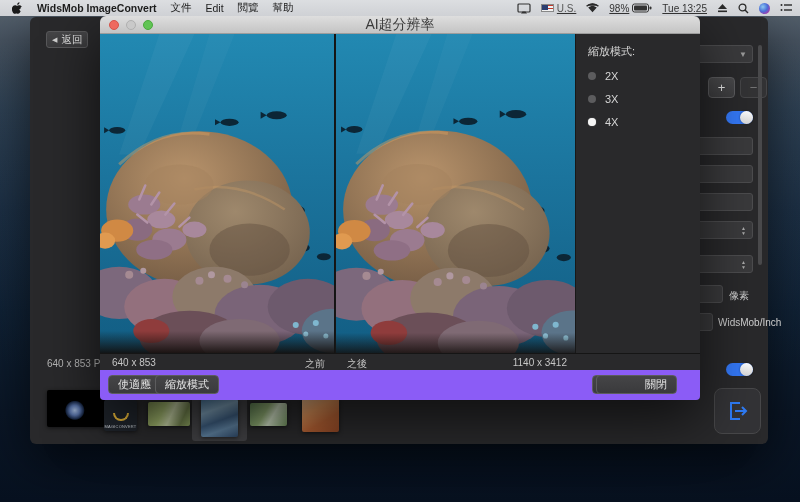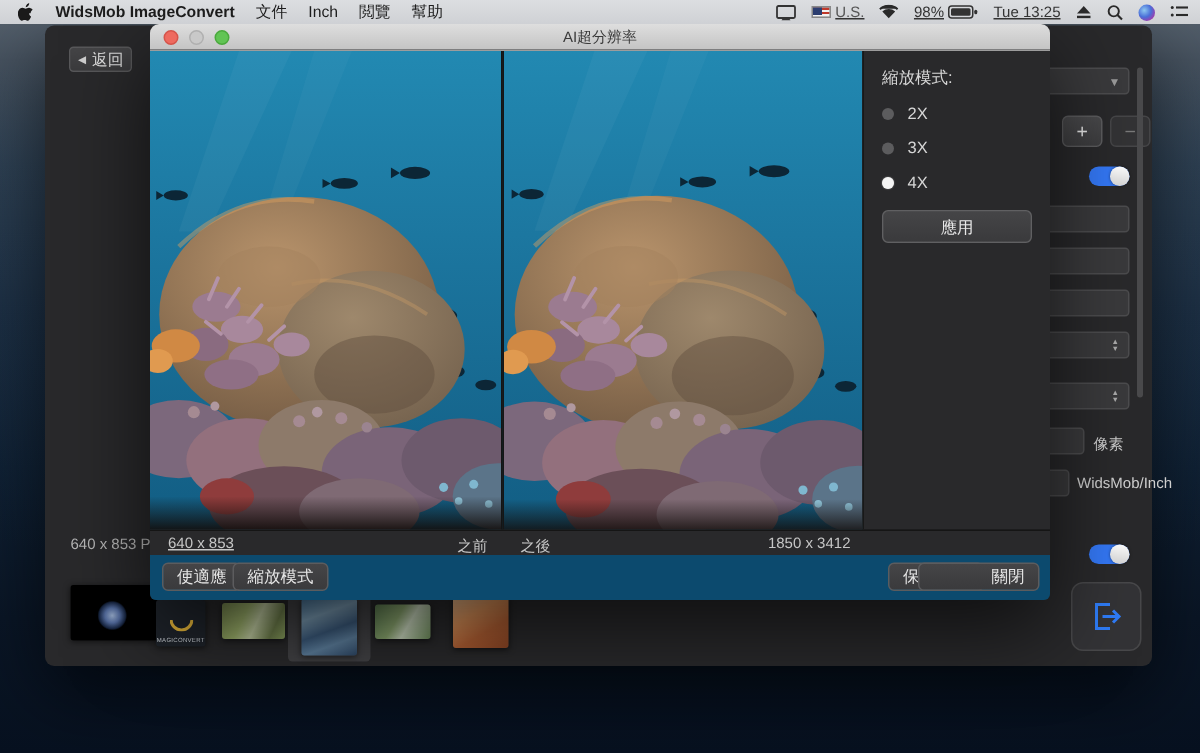--- a/index.html
+++ b/index.html
@@ -70,21 +70,21 @@
     background:linear-gradient(150deg,#e9ba8c 0%,#d98f57 35%,#b05f33 65%,#8c4524 100%); }
   .export-btn { position:absolute; left:684px; top:371px; width:47px; height:46px;
     background:#333336; border:1px solid #48484a; border-radius:8px; display:flex; align-items:center; justify-content:center; }
 
   
   .dialog { position:absolute; left:100px; top:16px; width:600px; height:384px; z-index:10;
     background:#262628; border-radius:6px 6px 4px 4px; box-shadow:0 20px 55px rgba(0,0,0,.65); }
   .dlg-titlebar { position:absolute; left:0; top:0; width:600px; height:18px;
     background:linear-gradient(#dedede,#c4c4c4); border-bottom:1px solid #9c9c9c; border-radius:6px 6px 0 0;
     display:flex; align-items:center; justify-content:center; }
-  .dlg-title { font-size:10px; color:#3a3a3a; }
+  .dlg-title { font-size:14px; color:#3a3a3a; }
   .lights { position:absolute; left:9px; top:4px; display:flex; gap:7px; }
   .light { width:10px; height:10px; border-radius:50%; }
   .light.red { background:#ee6a5f; border:1px solid #d5544a; }
   .light.gray { background:#c9c9c9; border:1px solid #b0b0b0; }
   .light.green { background:#61c454; border:1px solid #4aa93d; }
 
   .dlg-body { position:absolute; left:0; top:18px; width:600px; height:319px; background:#161616; }
   .pane { position:absolute; top:0; height:319px; overflow:hidden; background:#10303f; }
   .pane.before { left:0; width:235px; border-right:1px solid #141414; }
   .pane.after { left:236px; width:239px; }
@@ -96,48 +96,48 @@
   .radio-row { display:flex; align-items:center; gap:9px; margin-top:11px; }
   .radio-dot { width:8px; height:8px; border-radius:50%; background:#5c5c5e; }
   .radio-row.selected .radio-dot { background:#f5f5f5; box-shadow:0 0 1px rgba(255,255,255,.6); }
   .radio-label { font-size:11px; color:#d6d6d6; }
   .panel-desc { margin-top:14px; font-size:10.5px; line-height:1.5; color:#c2c2c2; }
   .apply-btn { margin-top:12px; width:100%; height:22px; background:linear-gradient(#454547,#3a3a3c);
     border:1px solid #606062; border-radius:4px; color:#e8e8e8; font-size:11px; }
 
   .dlg-status { position:absolute; left:0; top:337px; width:600px; height:17px; background:#29292b;
     border-top:1px solid #151515; font-size:10px; color:#c6c6c6; }
-  .st-before-size { position:absolute; left:12px; top:3px;text-decoration:underline; }
+  .st-before-size { position:absolute; left:12px; top:3px; }
   .st-before-label { position:absolute; right:375px; top:3px;margin-left:37px; }
   .st-after-label { position:absolute; left:247px; top:3px; }
   .st-after-size { position:absolute; right:133px; top:3px; }
 
-  .dlg-footer { position:absolute; left:0; top:354px; width:600px; height:30px; background:#0c4a6e; border-radius:0 0 4px 4px; }
+  .dlg-footer { position:absolute; left:0; top:354px; width:600px; height:30px; background:#8b5cf6; border-radius:0 0 4px 4px; }
   .dlg-btn { position:absolute; top:5px; height:19px; padding:0 9px; background:linear-gradient(#454547,#3a3a3c);
     border:1px solid #5c5c5e; border-radius:4px; color:#e6e6e6; font-size:11px; }
   .btn-fit { left:8px; }
   .btn-actual { left:55px; }
   .btn-save { right:44px; }
-  .btn-close { right:7px;padding-left:48px; }
+  .btn-close { right:23px;padding-left:48px; }
 </style>
 </head>
 <body>
 
 <div class="screen">
 
   <div class="menubar">
     <div class="left">
       <span class="mb-icon">
         <svg width="11" height="13" viewBox="0 0 11 13">
             <path d="M8.4 6.9c0-1.6 1.3-2.3 1.4-2.4-.8-1.1-1.9-1.2-2.3-1.3-1-.1-1.9.6-2.4.6-.5 0-1.3-.6-2.1-.6C1.9 3.2.8 4 .3 5.2c-.9 1.6-.2 4 .6 5.3.4.6 1 1.4 1.7 1.3.7 0 .9-.4 1.8-.4s1.1.4 1.8.4c.8 0 1.3-.6 1.7-1.2.5-.7.8-1.5.8-1.5s-1.3-.6-1.3-2.2zM6.9 1.9c.4-.5.6-1.1.6-1.7-.6 0-1.3.4-1.7.9-.4.4-.7 1.1-.6 1.7.6 0 1.3-.4 1.7-.9z" fill="#1a1a1a"></path>
           </svg>
       </span>
       <span class="appname">WidsMob ImageConvert</span>
       <span>文件</span>
-      <span>Inch</span>
+      <span>Edit</span>
       <span>閲覽</span>
       <span>幫助</span>
     </div>
     <div class="right">
       <span class="mb-icon">
         <svg width="14" height="11" viewBox="0 0 14 11">
             <rect x="1" y="1" width="12" height="8" rx="1" fill="none" stroke="#333" stroke-width="1.2"></rect>
             <path d="M4 10.5 L10 10.5 L8.5 8.5 L5.5 8.5 Z" fill="#333"></path>
           </svg>
       </span>
@@ -354,29 +354,28 @@
           <span class="radio-label">2X</span>
         </div>
         <div class="radio-row">
           <span class="radio-dot"></span>
           <span class="radio-label">3X</span>
         </div>
         <div class="radio-row selected">
           <span class="radio-dot"></span>
           <span class="radio-label">4X</span>
         </div>
-        <button class="apply-btn">應用</button>
       </div>
     </div>
 
     <div class="dlg-status">
       <span class="st-before-size">640 x 853</span>
       <span class="st-before-label">之前</span>
       <span class="st-after-label">之後</span>
-      <span class="st-after-size">1850 x 3412</span>
+      <span class="st-after-size">1140 x 3412</span>
     </div>
 
     <div class="dlg-footer">
       <button class="dlg-btn btn-fit">使適應</button>
       <button class="dlg-btn btn-actual">縮放模式</button>
       <button class="dlg-btn btn-save">保存存檔</button>
       <button class="dlg-btn btn-close">關閉</button>
     </div>
   </div>
 

